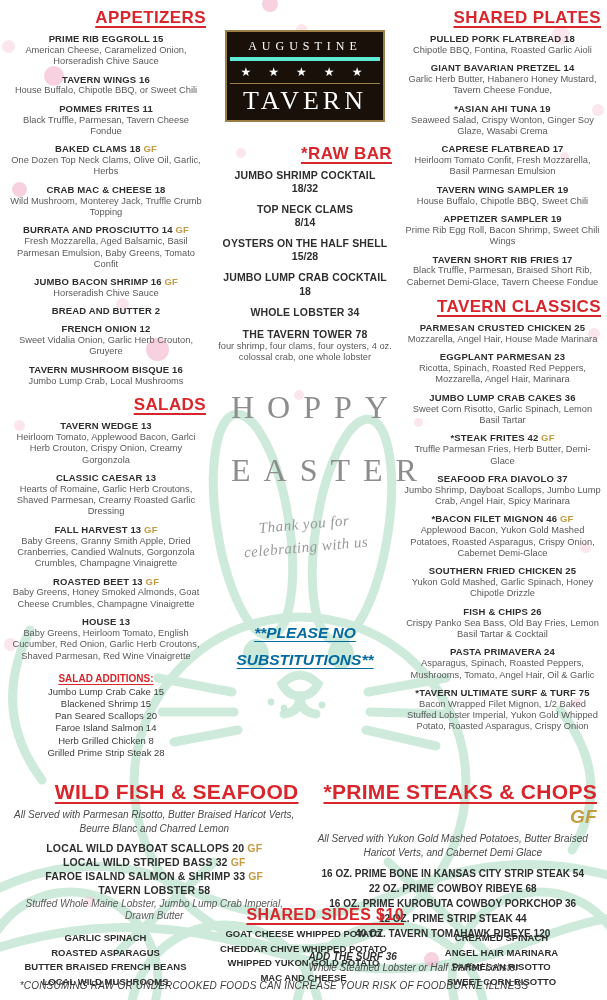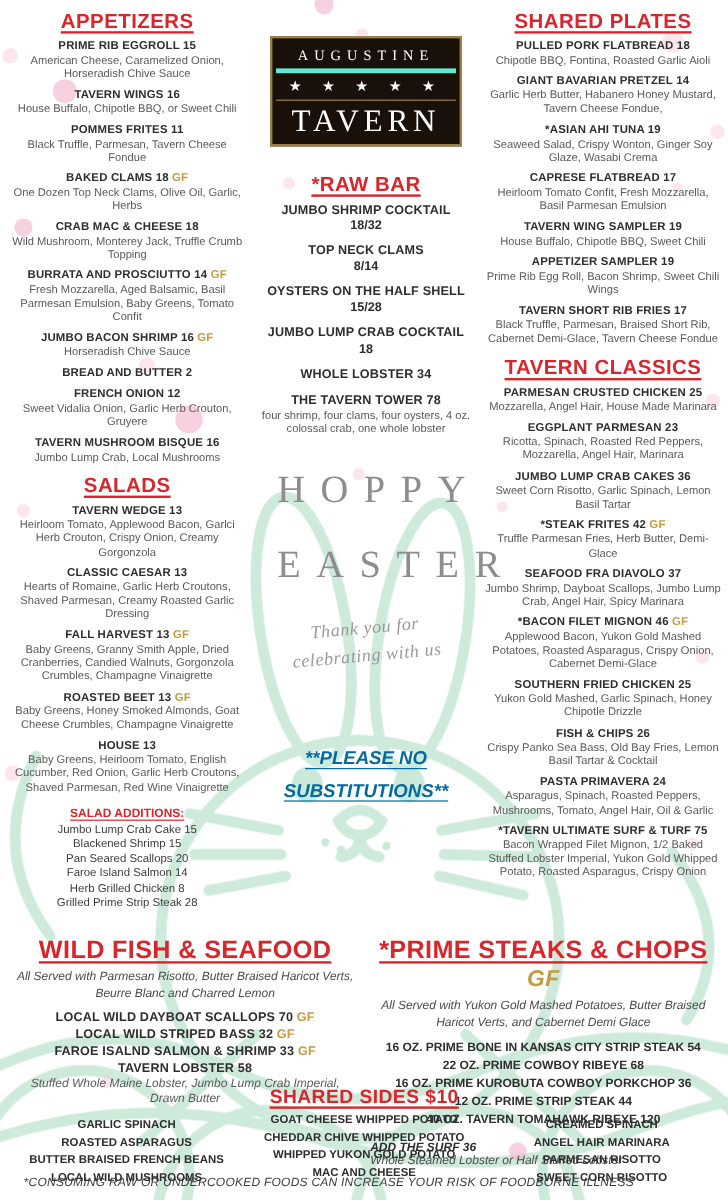--- a/index.html
+++ b/index.html
@@ -8,21 +8,21 @@
     background:#ffffff;font-family:"Liberation Sans",sans-serif;
     -webkit-font-smoothing:antialiased;
   }
   
   .bg-layer{position:absolute;inset:0;z-index:0;pointer-events:none;}
   .dot{position:absolute;border-radius:50%;background:rgba(247,199,216,.45);}
   .dot.strong{background:rgba(244,178,203,.6);}
   .content{position:absolute;inset:0;z-index:1;}
   
   .sec-h{
-    font-size:17px;font-weight:700;color:#d8262c;text-align:center;
+    font-size:17px;font-weight:700;color:#d8262c;text-align:right;
     letter-spacing:.4px;margin:2px 0 5px;
   }
   .sec-h .u{text-decoration:underline;text-decoration-thickness:1.5px;text-underline-offset:3px;}
   .mi{margin:0 0 6px;text-align:center;}
   .mi-name{font-size:9.5px;font-weight:700;color:#2e2e2e;letter-spacing:.15px;line-height:1.25;}
   .gf{color:#c49b40;font-weight:700;}
   .mi-desc{font-size:9.3px;color:#5a5a5a;line-height:1.22;}
   
   .top-grid{position:absolute;top:6px;left:0;width:607px;display:grid;
     grid-template-columns:212px 186px 209px;}
@@ -418,21 +418,21 @@
     </div>
   </div>
 
   <div class="bottom-grid">
     <div>
       <div class="sec-h big-h"><span class="u">WILD FISH &amp; SEAFOOD</span></div>
       <div class="intro">All Served with Parmesan Risotto, Butter Braised Haricot Verts, Beurre Blanc and Charred Lemon</div>
       <div class="fish-list">
 
           <div class="mi">
-            <div class="mi-name"><span>LOCAL WILD DAYBOAT SCALLOPS  70</span> <span class="gf">GF</span></div>
+            <div class="mi-name"><span>LOCAL WILD DAYBOAT SCALLOPS  20</span> <span class="gf">GF</span></div>
 
           </div>
 
           <div class="mi">
             <div class="mi-name"><span>LOCAL WILD STRIPED BASS  32</span> <span class="gf">GF</span></div>
 
           </div>
 
           <div class="mi">
             <div class="mi-name"><span>FAROE ISALND SALMON &amp; SHRIMP  33</span> <span class="gf">GF</span></div>

